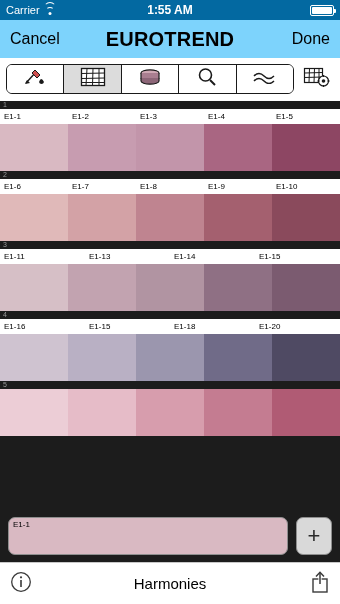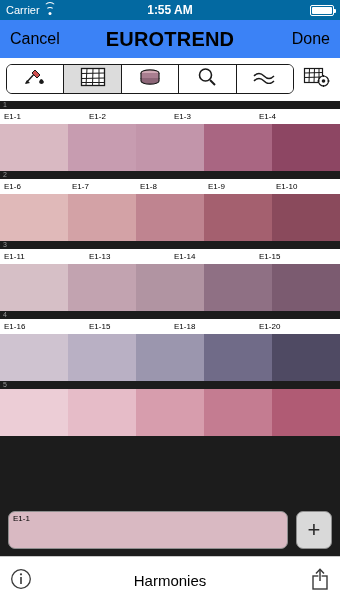--- a/index.html
+++ b/index.html
@@ -60,21 +60,21 @@
   }
   .batt::after {
     content: ""; position: absolute; right: -3px; top: 3px;
     width: 2px; height: 4px; background: #fff; border-radius: 0 1px 1px 0;
   }
   .batt span { display: block; height: 100%; background: #fff; border-radius: 1px; }
 
   
   .navbar {
     height: 38px;
-    background: #3b82f6;
+    background: #7dd3fc;
     display: flex;
     align-items: center;
     justify-content: space-between;
     padding: 0 10px;
     position: relative;
     flex: none;
   }
   .nav-btn { font-size: 16px; color: #000; background: none; border: none; font-family: inherit; }
   .nav-title {
     position: absolute; left: 0; right: 0;
@@ -172,21 +172,21 @@
     border-radius: 7px;
     background: #d9d9d9;
     border: 1px solid #8e8e8e;
     display: flex; align-items: center; justify-content: center;
     font-size: 22px; color: #2a2a2a; line-height: 1;
   }
 
   
   .bottombar {
     flex: none;
-    height: 48px;
+    height: 42px;
     background: #fff;
     display: flex;
     align-items: center;
     justify-content: space-between;
     padding: 0 10px;
     position: relative;
     border-top: 1px solid #c8c8c8;
   }
   .bottom-title {
     position: absolute; left: 0; right: 0;
@@ -306,20 +306,21 @@
 
   <div class="palette-scroll">
 
     <div class="palette-row">
       <div class="row-index">1</div>
       <div class="swatch-labels">
         <div class="swatch-label">E1-1</div>
         <div class="swatch-label">E1-2</div>
         <div class="swatch-label">E1-3</div>
         <div class="swatch-label">E1-4</div>
+        <div class="swatch-label">E1-5</div>
       </div>
       <div class="swatch-colors">
         <div style="background-color: rgb(217, 185, 194);"></div>
         <div style="background-color: rgb(199, 156, 176);"></div>
         <div style="background-color: rgb(194, 149, 170);"></div>
         <div style="background-color: rgb(169, 102, 130);"></div>
         <div style="background-color: rgb(141, 70, 99);"></div>
       </div>
     </div>
 

